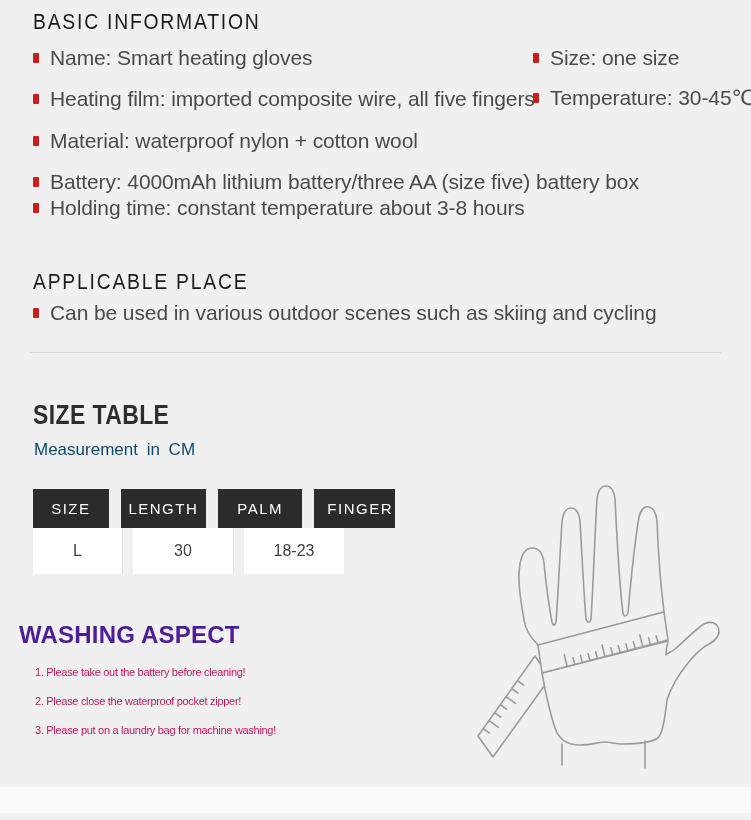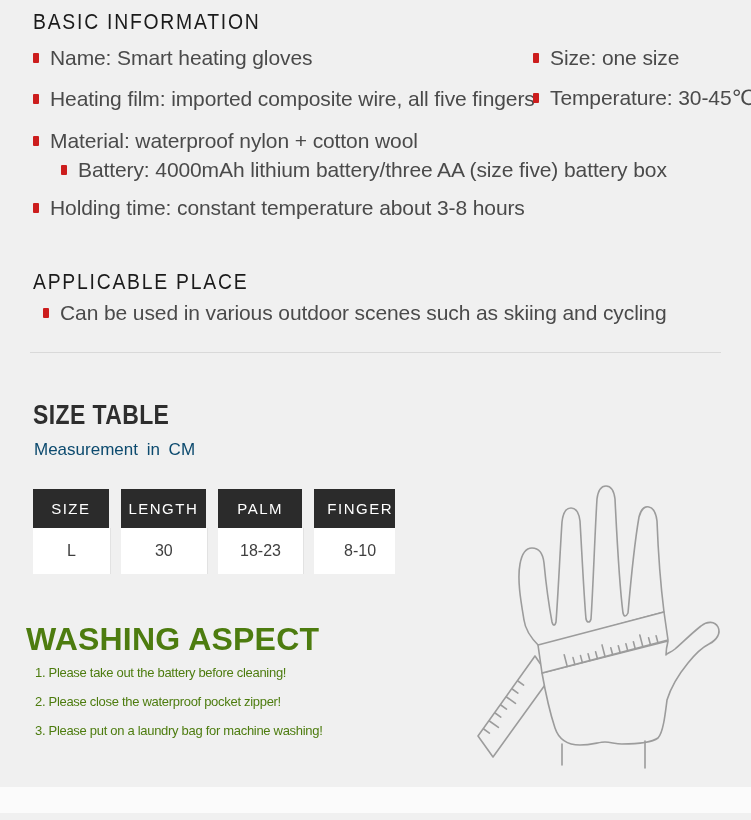--- a/index.html
+++ b/index.html
@@ -41,24 +41,24 @@
     font-size:15px;letter-spacing:1.5px;font-weight:400;
   }
   .th:not(:last-child){border-right:2px solid var(--bg);}
   .td{
     height:46px;background:#ffffff;color:#3f3f3f;
     display:flex;align-items:center;justify-content:center;font-size:16px;
   }
   .td:not(:last-child){border-right:1px solid #e2e2e2;}
   .c0{width:90px;}.c1{width:101px;}.c2{width:100px;}.c3{width:92px;padding-left:11px;}
 
-  #washing-title{left:26px;top:621px;font-size:32px;color:#4d7c0f;letter-spacing:0.2px;}
+  #washing-title{left:19px;top:621px;font-size:24px;color:#4c1d95;letter-spacing:0.2px;}
   .wash-item{
     position:absolute;left:35px;height:20px;display:flex;align-items:center;
-    font-size:13px;color:#4d7c0f;white-space:nowrap;letter-spacing:-0.3px;
+    font-size:11px;color:#be185d;white-space:nowrap;letter-spacing:-0.3px;
   }
 
   #glove{position:absolute;left:455px;top:452px;width:296px;height:356px;}
   .section-gap{position:absolute;left:0;top:787px;width:751px;height:26px;background:#fbfbfb;}
 </style>
 </head>
 <body>
 
 <div id="root">
 
@@ -69,61 +69,60 @@
     <span>Name: Smart heating gloves</span>
   </div>
   <div class="bullet-row" style="left:33px;top:89px;justify-content:space-between;">
     <span class="bullet"></span>
     <span>Heating film: imported composite wire, all five fingers</span>
   </div>
   <div class="bullet-row" style="left:33px;top:131px;">
     <span class="bullet"></span>
     <span>Material: waterproof nylon + cotton wool</span>
   </div>
-  <div class="bullet-row" style="left:33px;top:160px;margin-left:28px;">
+  <div class="bullet-row" style="left:33px;top:172px;">
     <span class="bullet"></span>
     <span>Battery: 4000mAh lithium battery/three AA (size five) battery box</span>
   </div>
   <div class="bullet-row" style="left:33px;top:198px;">
     <span class="bullet"></span>
     <span>Holding time: constant temperature about 3-8 hours</span>
   </div>
 
   <div class="bullet-row" style="left:533px;top:48px;text-align:center;">
     <span class="bullet"></span>
     <span>Size: one size</span>
   </div>
   <div class="bullet-row" style="left:533px;top:88px;justify-content:flex-end;">
     <span class="bullet"></span>
     <span>Temperature: 30-45℃</span>
   </div>
 
   <div class="eyebrow-title" style="left:33px;top:269px;">APPLICABLE PLACE</div>
-  <div class="bullet-row" style="left:43px;top:303px;">
+  <div class="bullet-row" style="left:33px;top:303px;">
     <span class="bullet"></span>
     <span>Can be used in various outdoor scenes such as skiing and cycling</span>
   </div>
 
   <div class="divider"></div>
 
   <div class="big-title" id="size-title">SIZE TABLE</div>
   <div id="size-subtitle">Measurement in CM</div>
 
   <div class="size-table">
     <div class="tr">
       <div class="th c0">SIZE</div>
       <div class="th c1">LENGTH</div>
       <div class="th c2">PALM</div>
       <div class="th c3">FINGER</div>
     </div>
     <div class="tr">
       <div class="td c0">L</div>
       <div class="td c1">30</div>
       <div class="td c2">18-23</div>
-      <div class="td c3">8-10</div>
     </div>
   </div>
 
   <div class="big-title" id="washing-title">WASHING ASPECT</div>
   <div class="wash-item" style="top:662px;">1. Please take out the battery before cleaning!</div>
   <div class="wash-item" style="top:691px;">2. Please close the waterproof pocket zipper!</div>
   <div class="wash-item" style="top:720px;">3. Please put on a laundry bag for machine washing!</div>
 
   <svg id="glove" viewBox="0 0 296 356" fill="none" stroke="#9c9c9c" stroke-width="1.6" stroke-linecap="round" stroke-linejoin="round">
 

